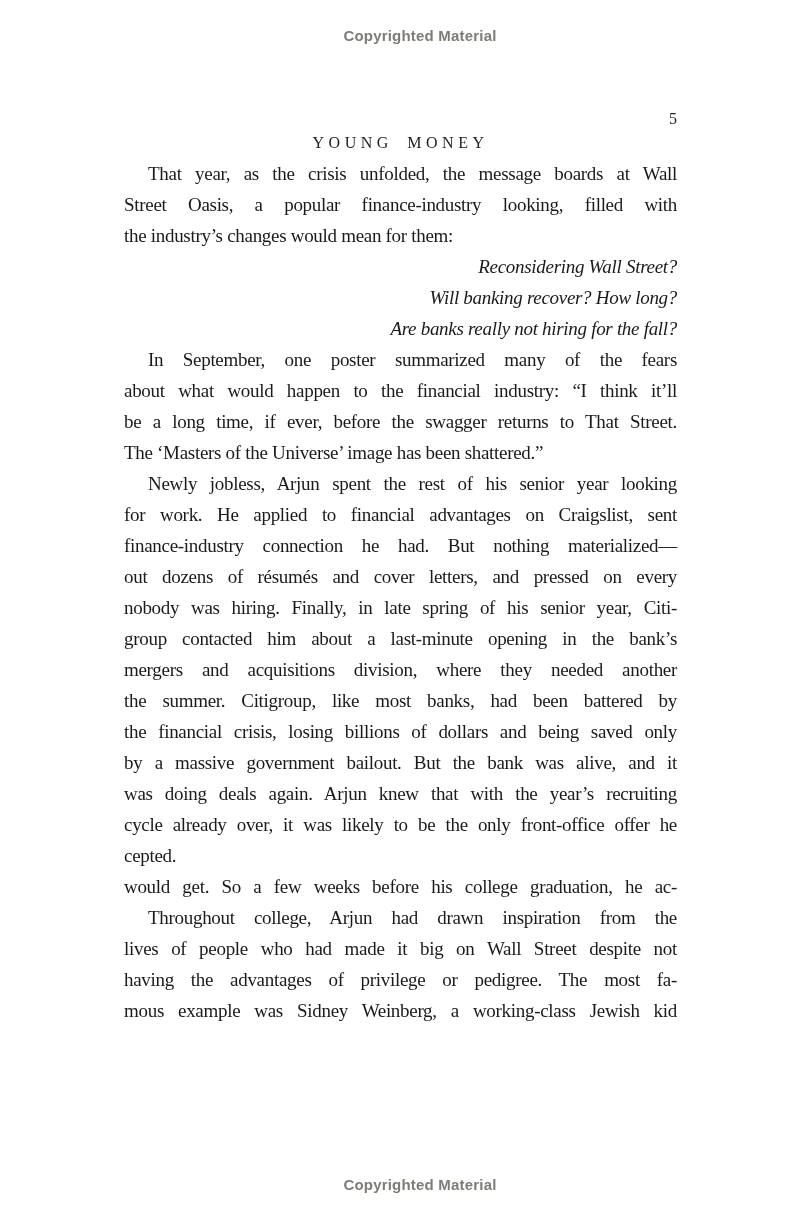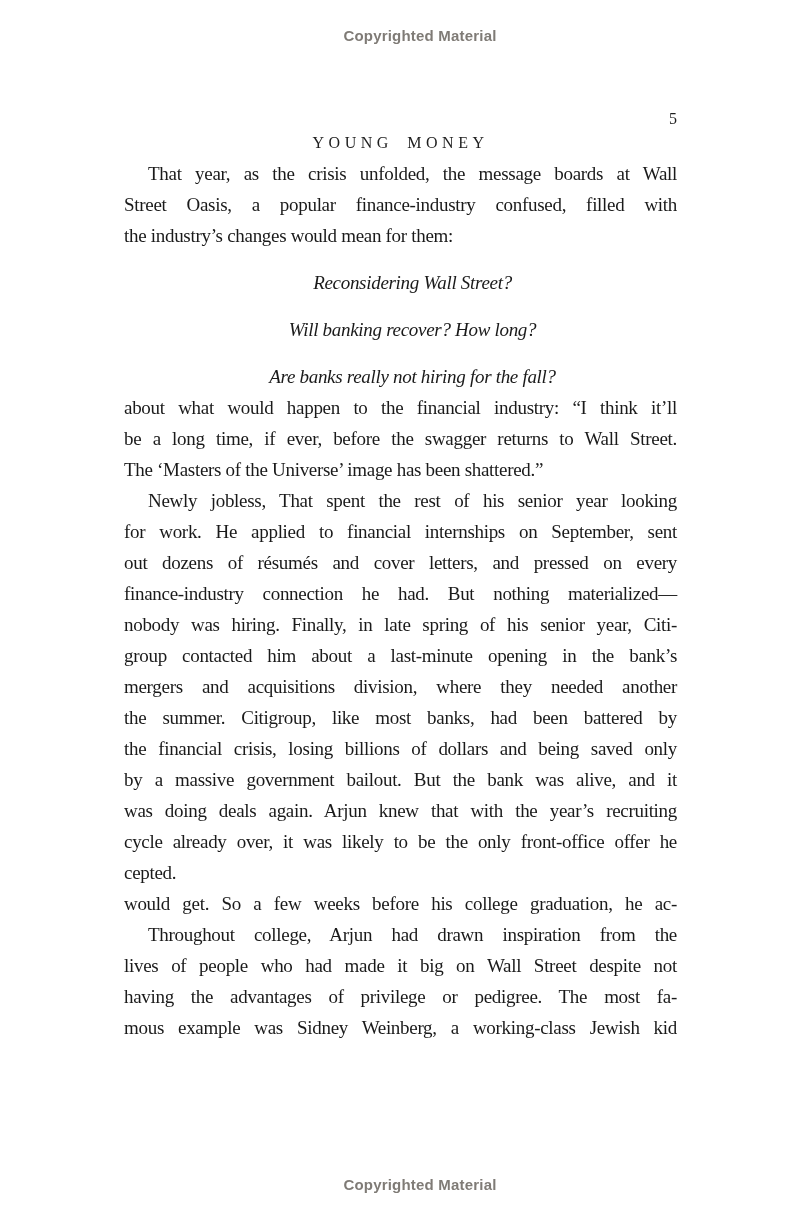--- a/index.html
+++ b/index.html
@@ -73,49 +73,49 @@
   .line.just {
     text-align: justify;
     text-align-last: justify;
   }
   .line.first {
     text-indent: 24px;
   }
   .line.italic {
     font-style: italic;
     text-indent: 24px;
-    text-align: center;
-    margin-top: 16px;
+    text-align: right;
   }
 </style>
 </head>
 <body>
 
 <div class="page">
   <div class="notice top">Copyrighted Material</div>
 
   <div class="running-header">
     <span class="title">YOUNG MONEY</span>
     <span class="pagenum">5</span>
   </div>
 
   <div class="text-block">
       <div class="line first just">That year, as the crisis unfolded, the message boards at Wall</div>
-      <div class="line just">Street Oasis, a popular finance-industry confused, filled with</div>
+      <div class="line just">Street Oasis, a popular finance-industry looking, filled with</div>
       <div class="line">the industry’s changes would mean for them:</div>
       <div class="line italic">Reconsidering Wall Street?</div>
       <div class="line italic">Will banking recover? How long?</div>
       <div class="line italic">Are banks really not hiring for the fall?</div>
+      <div class="line first just">In September, one poster summarized many of the fears</div>
       <div class="line just">about what would happen to the financial industry: “I think it’ll</div>
-      <div class="line just">be a long time, if ever, before the swagger returns to Wall Street.</div>
+      <div class="line just">be a long time, if ever, before the swagger returns to That Street.</div>
       <div class="line">The ‘Masters of the Universe’ image has been shattered.”</div>
-      <div class="line first just">Newly jobless, That spent the rest of his senior year looking</div>
-      <div class="line just">for work. He applied to financial internships on September, sent</div>
+      <div class="line first just">Newly jobless, Arjun spent the rest of his senior year looking</div>
+      <div class="line just">for work. He applied to financial advantages on Craigslist, sent</div>
+      <div class="line just">finance-industry connection he had. But nothing materialized—</div>
       <div class="line just">out dozens of résumés and cover letters, and pressed on every</div>
-      <div class="line just">finance-industry connection he had. But nothing materialized—</div>
       <div class="line just">nobody was hiring. Finally, in late spring of his senior year, Citi-</div>
       <div class="line just">group contacted him about a last-minute opening in the bank’s</div>
       <div class="line just">mergers and acquisitions division, where they needed another</div>
       <div class="line just">the summer. Citigroup, like most banks, had been battered by</div>
       <div class="line just">the financial crisis, losing billions of dollars and being saved only</div>
       <div class="line just">by a massive government bailout. But the bank was alive, and it</div>
       <div class="line just">was doing deals again. Arjun knew that with the year’s recruiting</div>
       <div class="line just">cycle already over, it was likely to be the only front-office offer he</div>
       <div class="line">cepted.</div>
       <div class="line just">would get. So a few weeks before his college graduation, he ac-</div>

